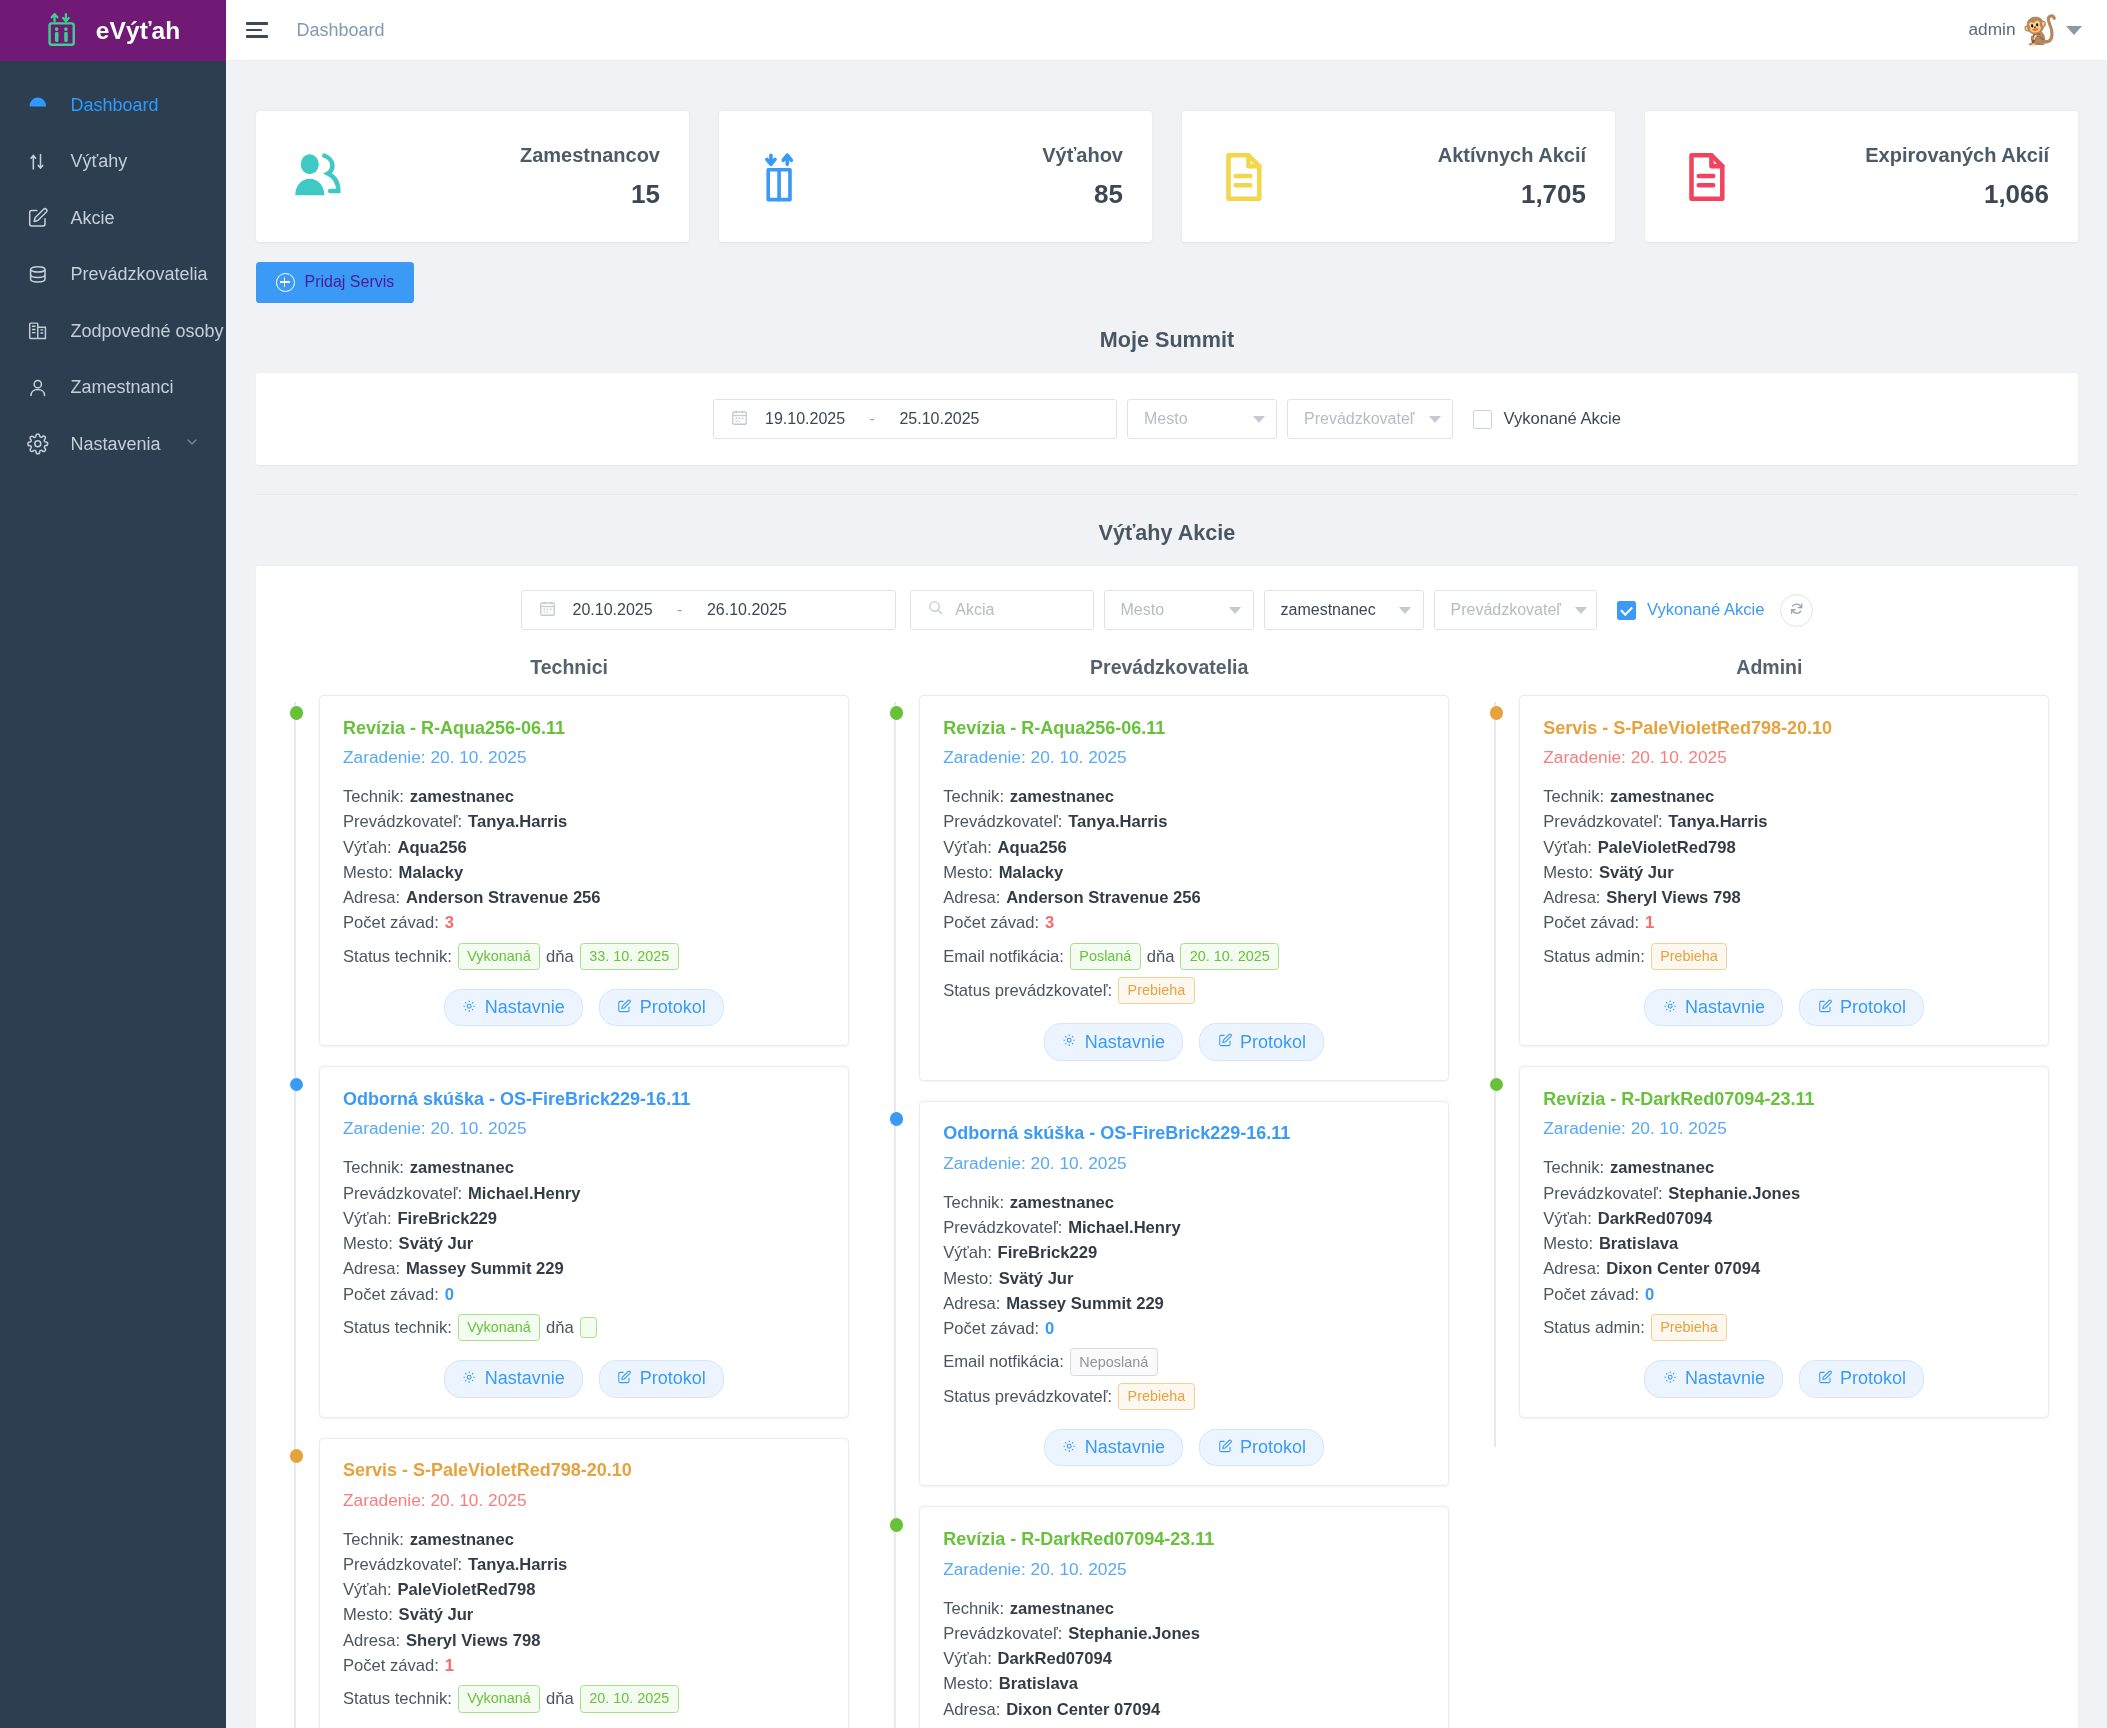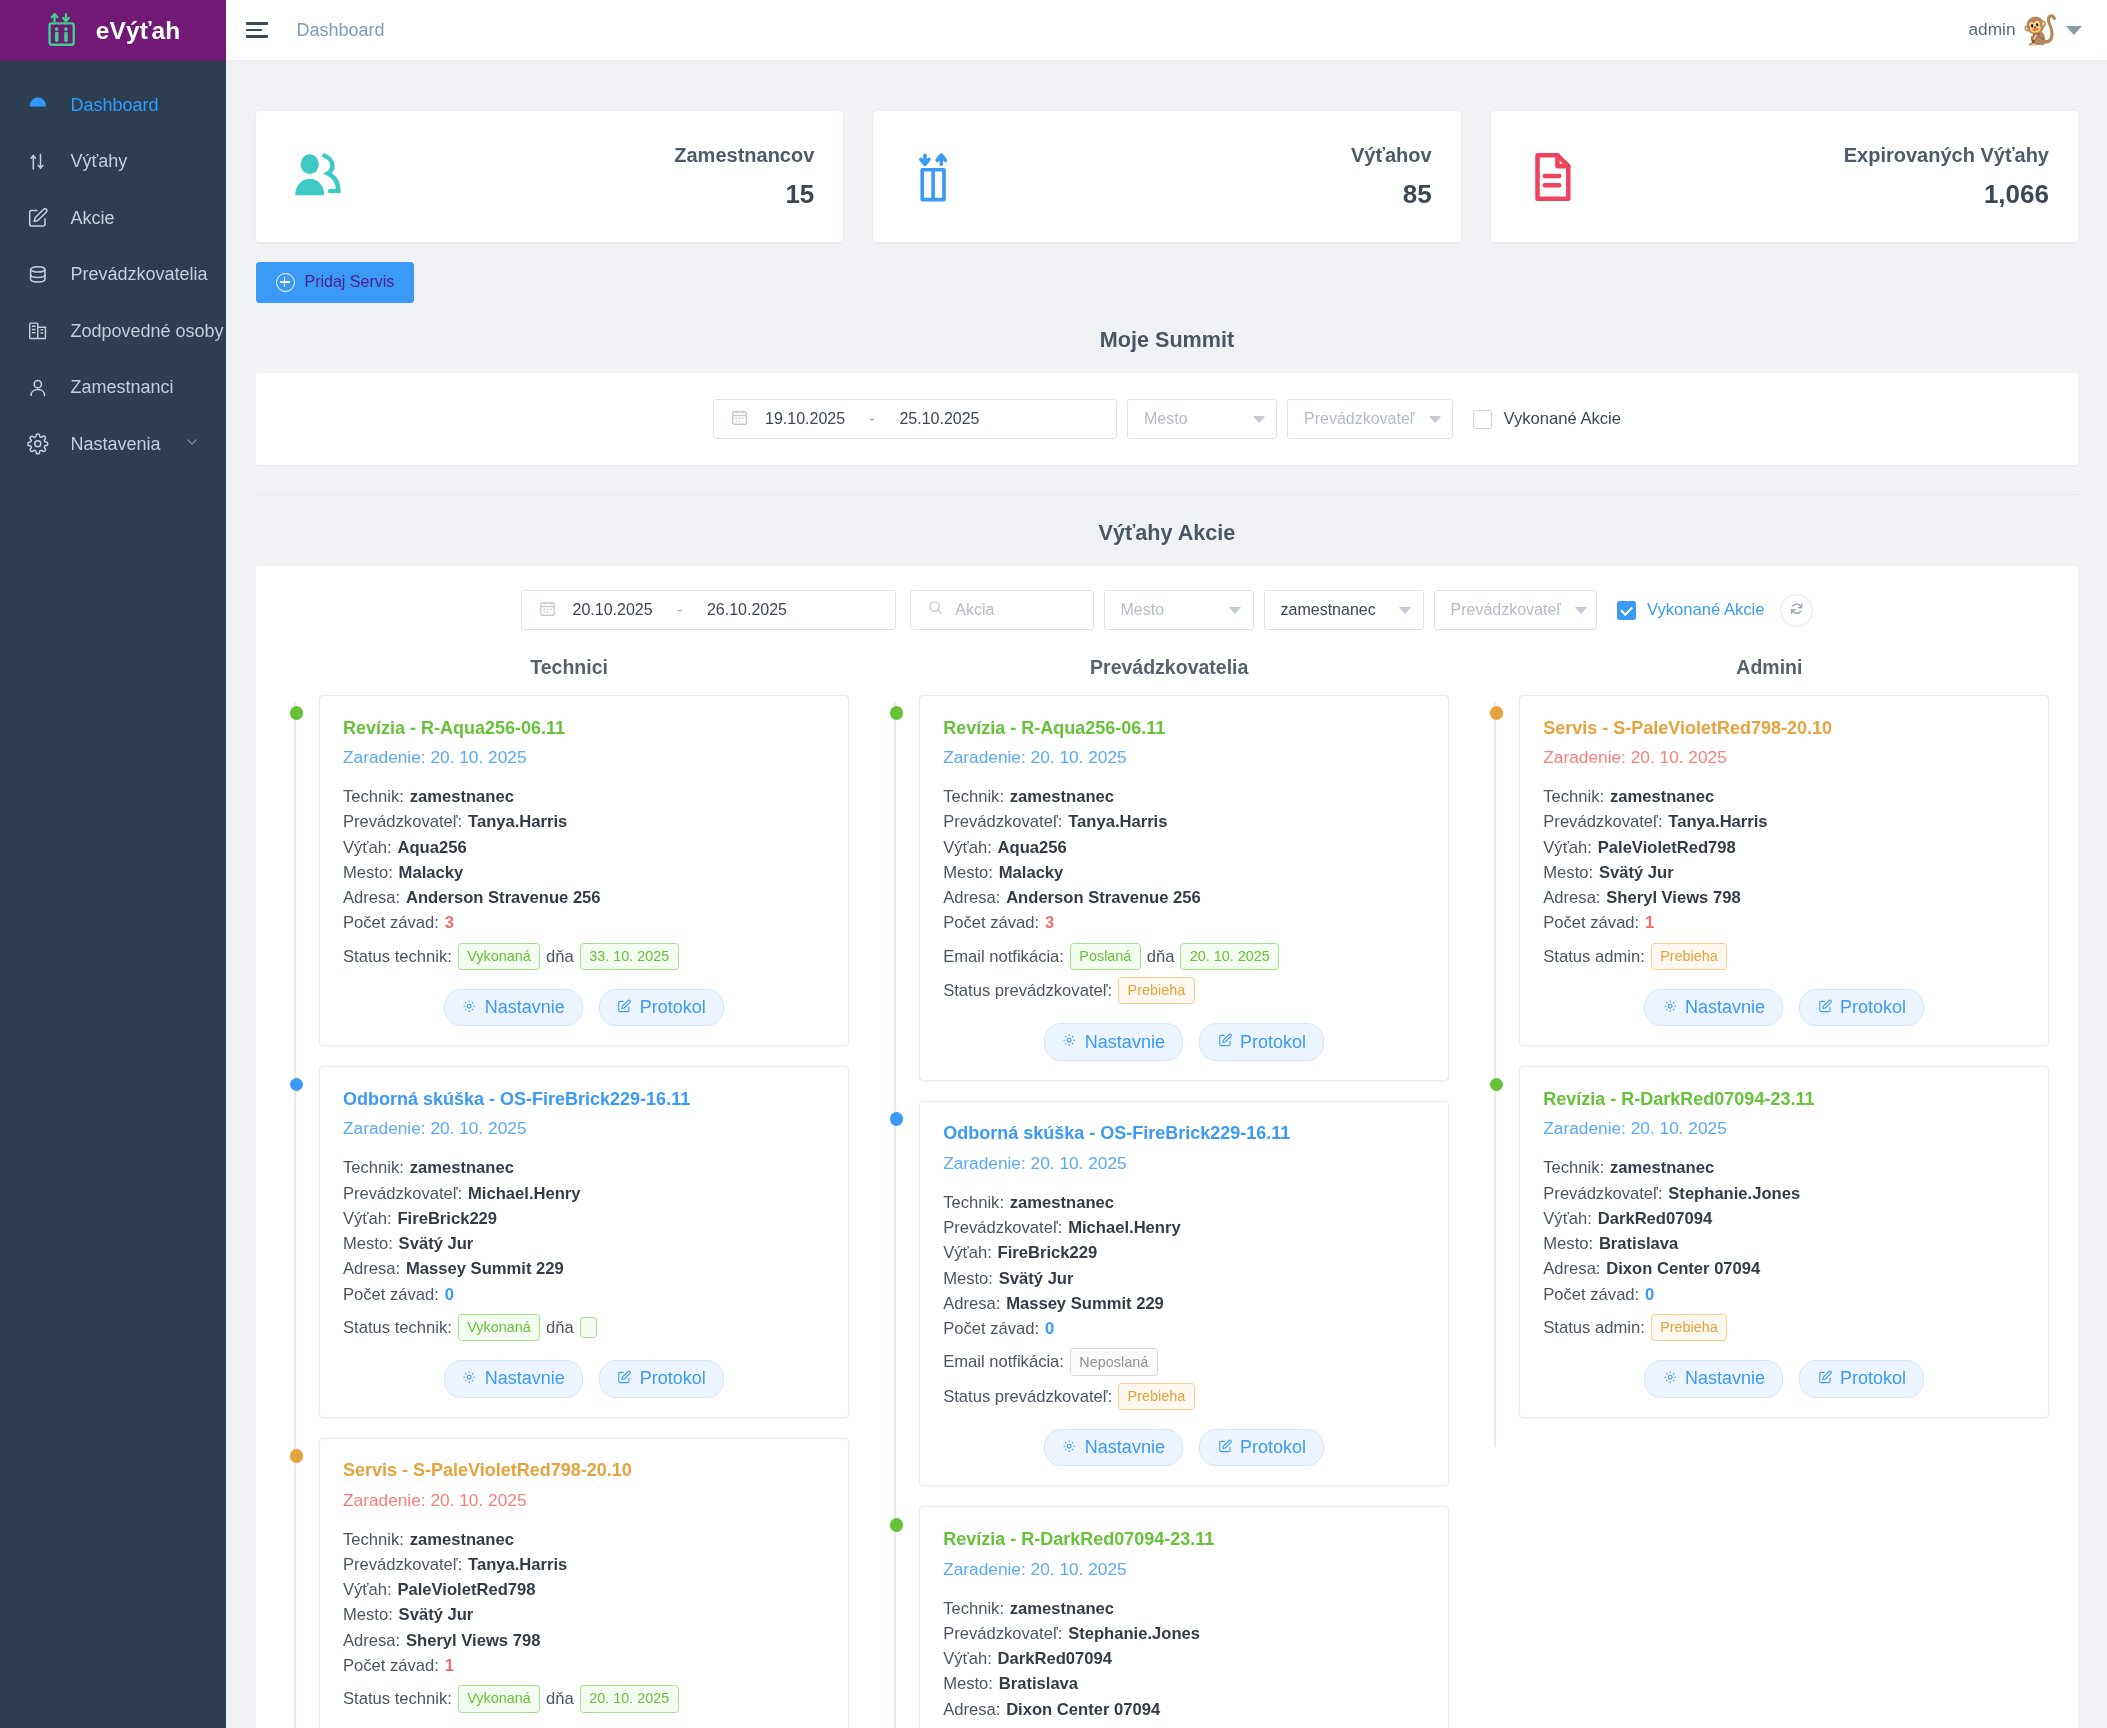--- a/index.html
+++ b/index.html
@@ -292,31 +292,44 @@
               <rect x="19" y="24" width="24" height="33"></rect>
                 <path d="M31 24v33"></path>
             </svg>
           </div>
           <div class="stat-txt">
             <div class="stat-label">Výťahov</div>
             <div class="stat-value">85</div>
           </div>
         </div>
 
+        <div class="stat-card">
+          <div class="stat-ico">
+            <svg viewBox="0 0 64 64" width="58" height="58" fill="none" stroke="#f2d64b" stroke-width="5" stroke-linejoin="round" stroke-linecap="round">
+              <path d="M16 8h22l12 12v36H16z"></path>
+                <path d="M38 8v12h12"></path>
+              <path d="M24 31h16 M24 41h16"></path>
+            </svg>
+          </div>
+          <div class="stat-txt">
+            <div class="stat-label">Aktívnych Akcií</div>
+            <div class="stat-value">1,705</div>
+          </div>
+        </div>
 
         <div class="stat-card">
           <div class="stat-ico">
             <svg viewBox="0 0 64 64" width="58" height="58" fill="none" stroke="#f0445e" stroke-width="5" stroke-linejoin="round" stroke-linecap="round">
               <path d="M16 8h22l12 12v36H16z"></path>
                 <path d="M38 8v12h12"></path>
               <path d="M24 31h16 M24 41h16"></path>
             </svg>
           </div>
           <div class="stat-txt">
-            <div class="stat-label">Expirovaných Výťahy</div>
+            <div class="stat-label">Expirovaných Akcií</div>
             <div class="stat-value">1,066</div>
           </div>
         </div>
       </div>
 
       <div class="action-row">
         <button class="btn-primary">
           <span class="plus-circle"></span>
           <span>Pridaj Servis</span>
         </button>

